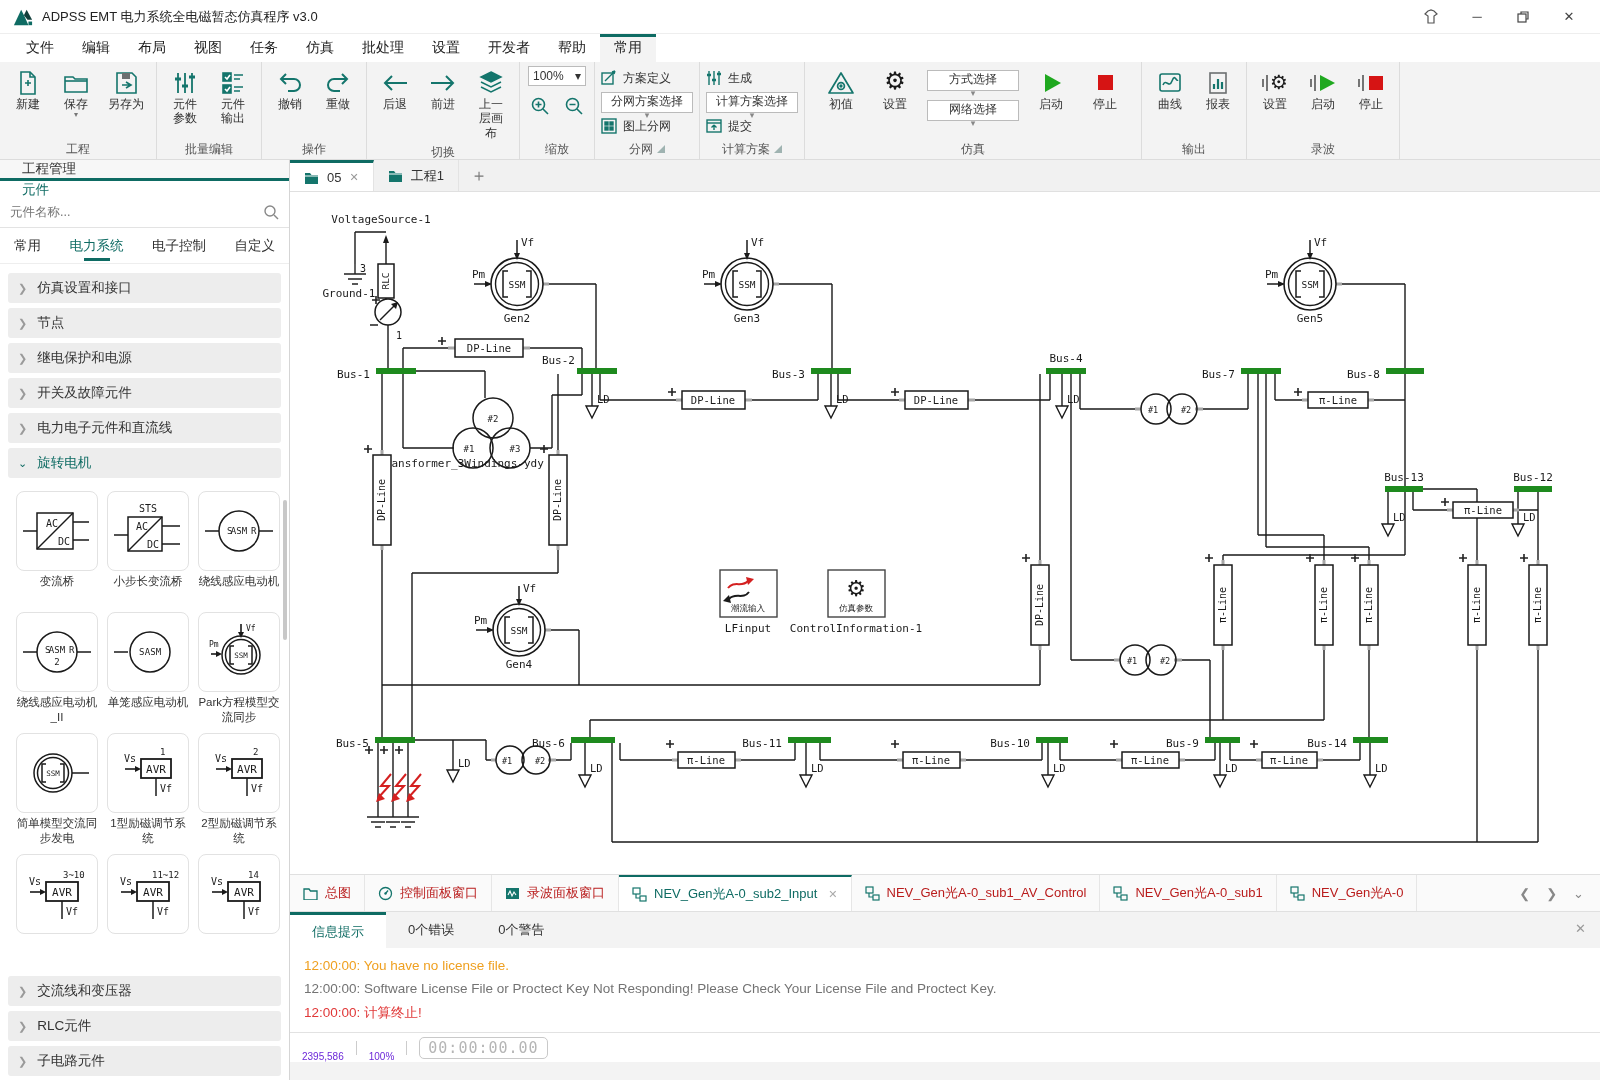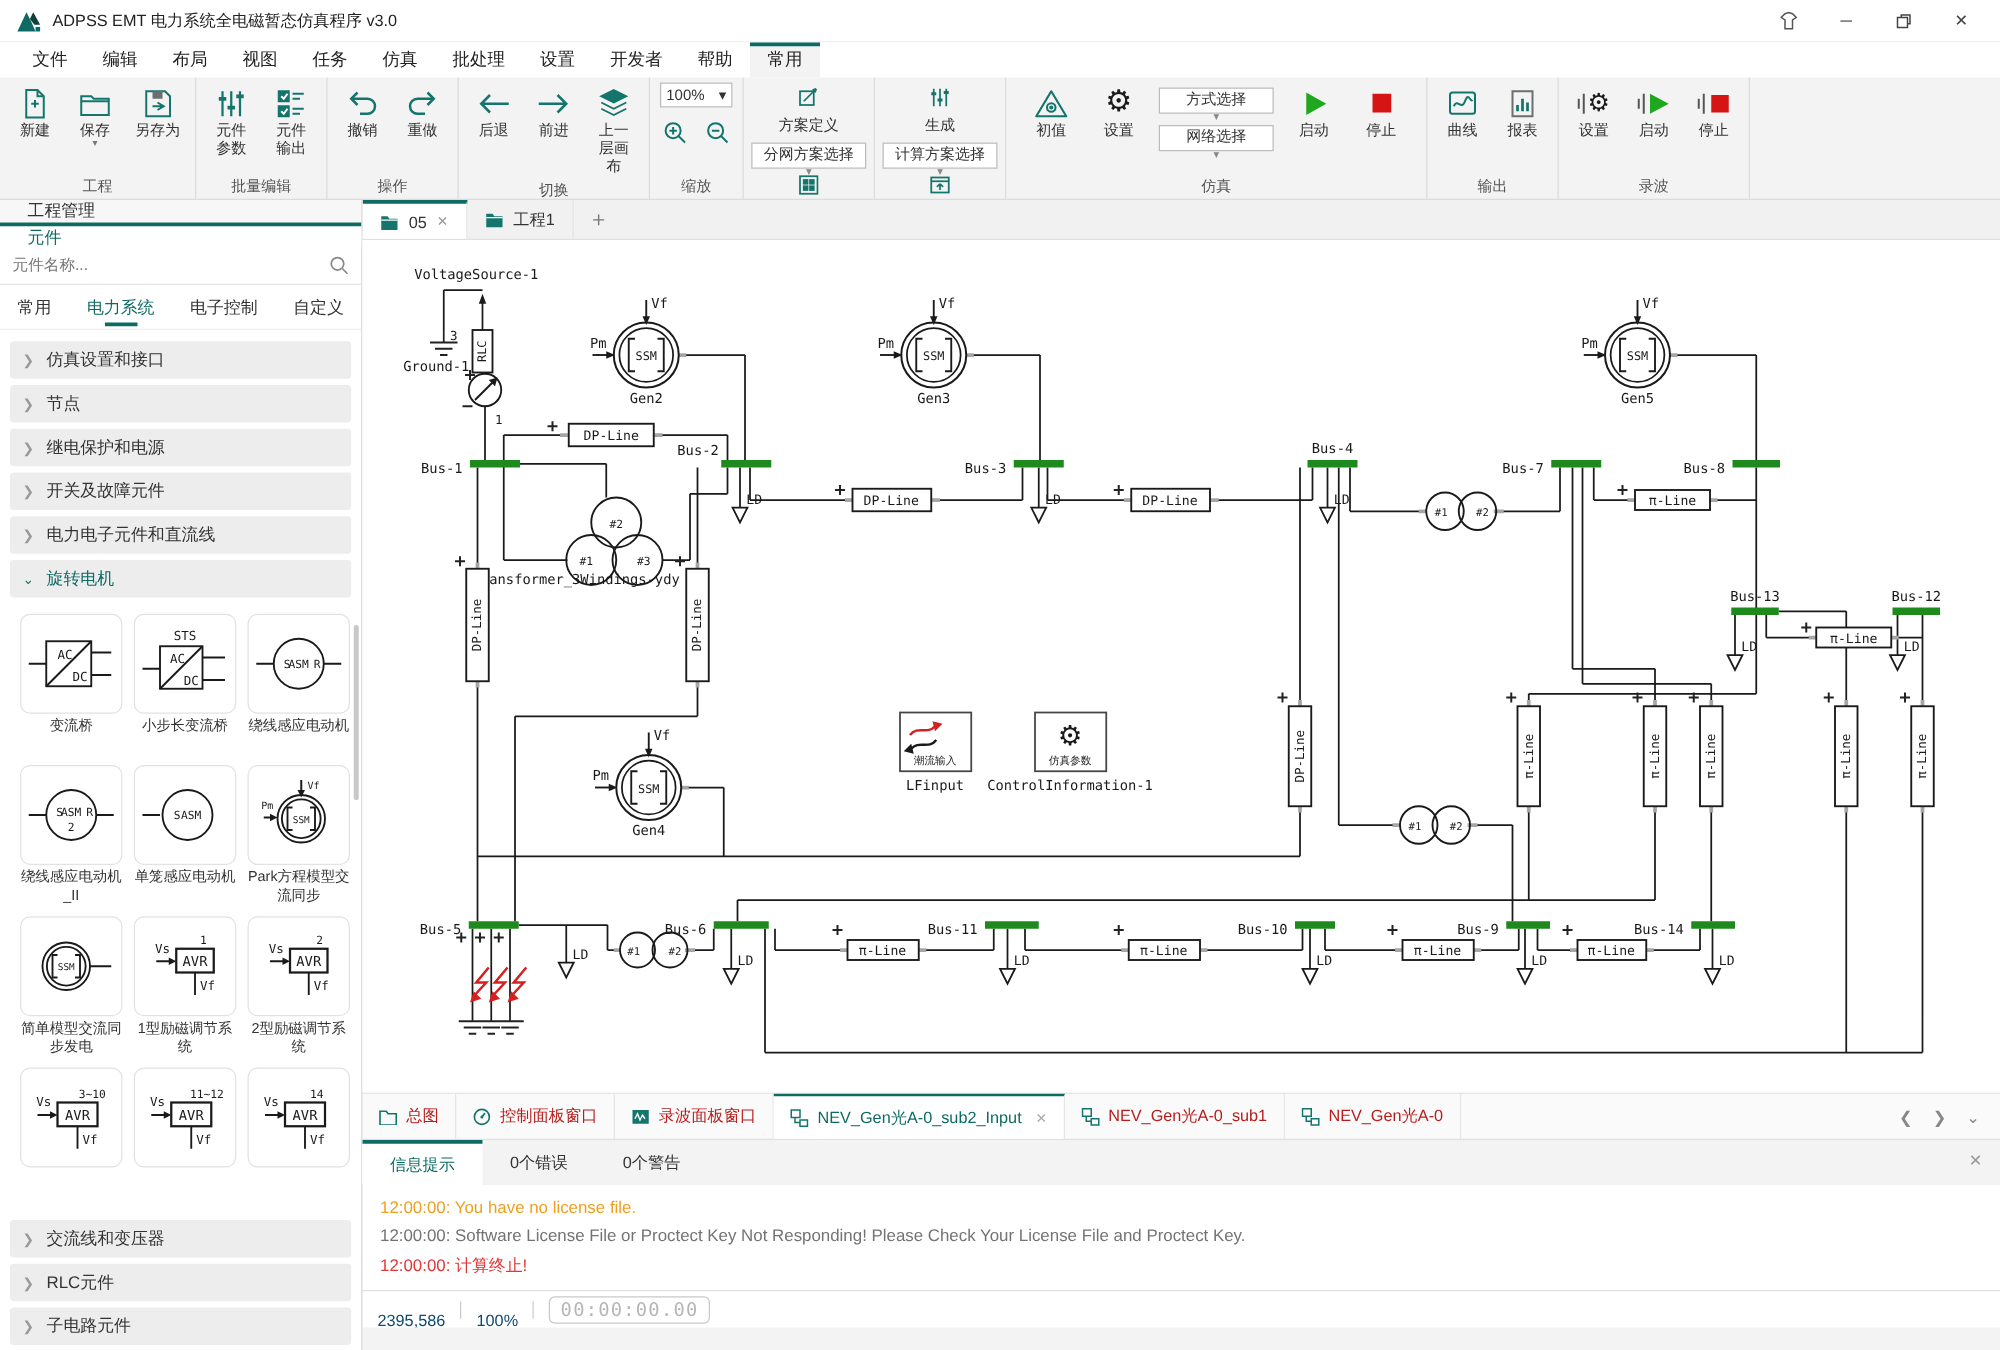--- a/index.html
+++ b/index.html
@@ -24,21 +24,21 @@
   .rgroup{display:flex;flex-direction:column;border-right:1px solid #dcdcdc;padding:4px 6px 0 6px;}
   .rgroup-body{flex:1;display:flex;align-items:flex-start;gap:4px;}
   .rgroup-label{height:20px;font-size:12px;color:#555;text-align:center;display:flex;align-items:center;justify-content:center;gap:4px;}
   .rbtn{display:flex;flex-direction:column;align-items:center;gap:1px;padding:4px 6px;border-radius:3px;cursor:pointer;min-width:44px;}
   .rbtn .lab{font-size:12px;color:#333;text-align:center;line-height:1.2;white-space:pre-line;}
   .rbtn .caret{font-size:8px;color:#777;line-height:6px;}
   .narrow .lab{width:32px;}
   .dd{width:92px;height:21px;border:1px solid #bbb;background:#fff;font-size:12px;display:flex;align-items:center;justify-content:space-between;padding:0 5px;color:#333;cursor:pointer;flex-direction:column;}
   .dd .ar{color:#888;font-size:9px;}
   .vstack{display:flex;flex-direction:column;gap:5px;justify-content:center;padding-top:4px;}
-  .minirow{display:flex;align-items:center;gap:6px;font-size:12px;cursor:pointer;flex-direction:column;}
+  .minirow{display:flex;align-items:flex-start;gap:6px;font-size:12px;cursor:pointer;}
   .corner{width:0;height:0;border-left:8px solid transparent;border-bottom:8px solid #9fb3b1;}
   .zoombox{width:58px;height:20px;border:1px solid #bbb;background:#fff;font-size:12px;display:flex;align-items:center;justify-content:space-between;padding:0 4px;}
   .magrow{display:flex;gap:14px;padding:6px 4px;}
 
   
   .app-body{display:flex;height:920px;}
 
   
   .sidebar{width:290px;border-right:1px solid #d5d5d5;display:flex;flex-direction:column;background:#fff;position:relative;}
   .side-tabs{height:36px;display:flex;background:#f7f7f7;border-bottom:1px solid #84cc16;flex-direction:column;}
@@ -79,21 +79,21 @@
   .mtab{padding:0 22px;display:flex;align-items:center;font-size:13px;color:#333;cursor:pointer;}
   .mtab.active{background:#fff;border-top:3px solid #0e6b63;color:#0e6b63;}
   .msg-close{position:absolute;right:14px;top:9px;color:#999;font-size:13px;cursor:pointer;}
   .messages{height:84px;background:#fff;padding:6px 14px;display:flex;flex-direction:column;justify-content:space-around;}
   .msg{font-size:13.5px;}
   .msg.warn{color:#efa020;}
   .msg.ok{color:#737373;}
   .msg.err{color:#e03838;}
   .statusbar{height:30px;border-top:1px solid #e2e2e2;display:flex;align-items:center;gap:12px;padding:0 12px;background:#fff;}
   .statusbar .sep{width:1px;height:14px;background:#ccc;}
-  .coords{font-size:13px;color:#0c4a6e;margin-top:18px;}
+  .coords{font-size:10px;color:#6d28d9;margin-top:18px;}
   .timerbox{border:1px solid #c9c9c9;border-radius:5px;padding:1px 8px;color:#b5b5b5;font-family:"DejaVu Sans Mono",monospace;font-size:15px;letter-spacing:1px;}
   .bottom-fill{height:18px;background:#f3f3f3;}
   .ticon{stroke:#14756c;fill:none;stroke-width:1.6;stroke-linec ap:round;}
 </style>
 </head>
 <body>
 
 <div class="titlebar">
   <svg class="logo" viewBox="0 0 24 22">
     <path d="M2,20 L10,3 L14,11 L18,20 Z" fill="#0e6b63"></path>
@@ -987,20 +987,28 @@
           </svg>
         <span>NEV_Gen光A-0_sub2_Input</span>
           <span class="x">✕</span>
       </div>
       <div class="dtab">
         <svg width="15" height="15" viewBox="0 0 15 15">
             <rect x="1" y="1" width="7" height="6" fill="none" stroke="#14756c" stroke-width="1.2"></rect>
             <rect x="8" y="9" width="6" height="5" fill="none" stroke="#14756c" stroke-width="1.2"></rect>
             <path d="M4,7 V11 H8" stroke="#14756c" stroke-width="1.2" fill="none"></path>
           </svg>
+        <span>NEV_Gen光A-0_sub1_AV_Control</span>
+      </div>
+      <div class="dtab">
+        <svg width="15" height="15" viewBox="0 0 15 15">
+            <rect x="1" y="1" width="7" height="6" fill="none" stroke="#14756c" stroke-width="1.2"></rect>
+            <rect x="8" y="9" width="6" height="5" fill="none" stroke="#14756c" stroke-width="1.2"></rect>
+            <path d="M4,7 V11 H8" stroke="#14756c" stroke-width="1.2" fill="none"></path>
+          </svg>
         <span>NEV_Gen光A-0_sub1</span>
       </div>
       <div class="dtab">
         <svg width="15" height="15" viewBox="0 0 15 15">
             <rect x="1" y="1" width="7" height="6" fill="none" stroke="#14756c" stroke-width="1.2"></rect>
             <rect x="8" y="9" width="6" height="5" fill="none" stroke="#14756c" stroke-width="1.2"></rect>
             <path d="M4,7 V11 H8" stroke="#14756c" stroke-width="1.2" fill="none"></path>
           </svg>
         <span>NEV_Gen光A-0</span>
       </div>

